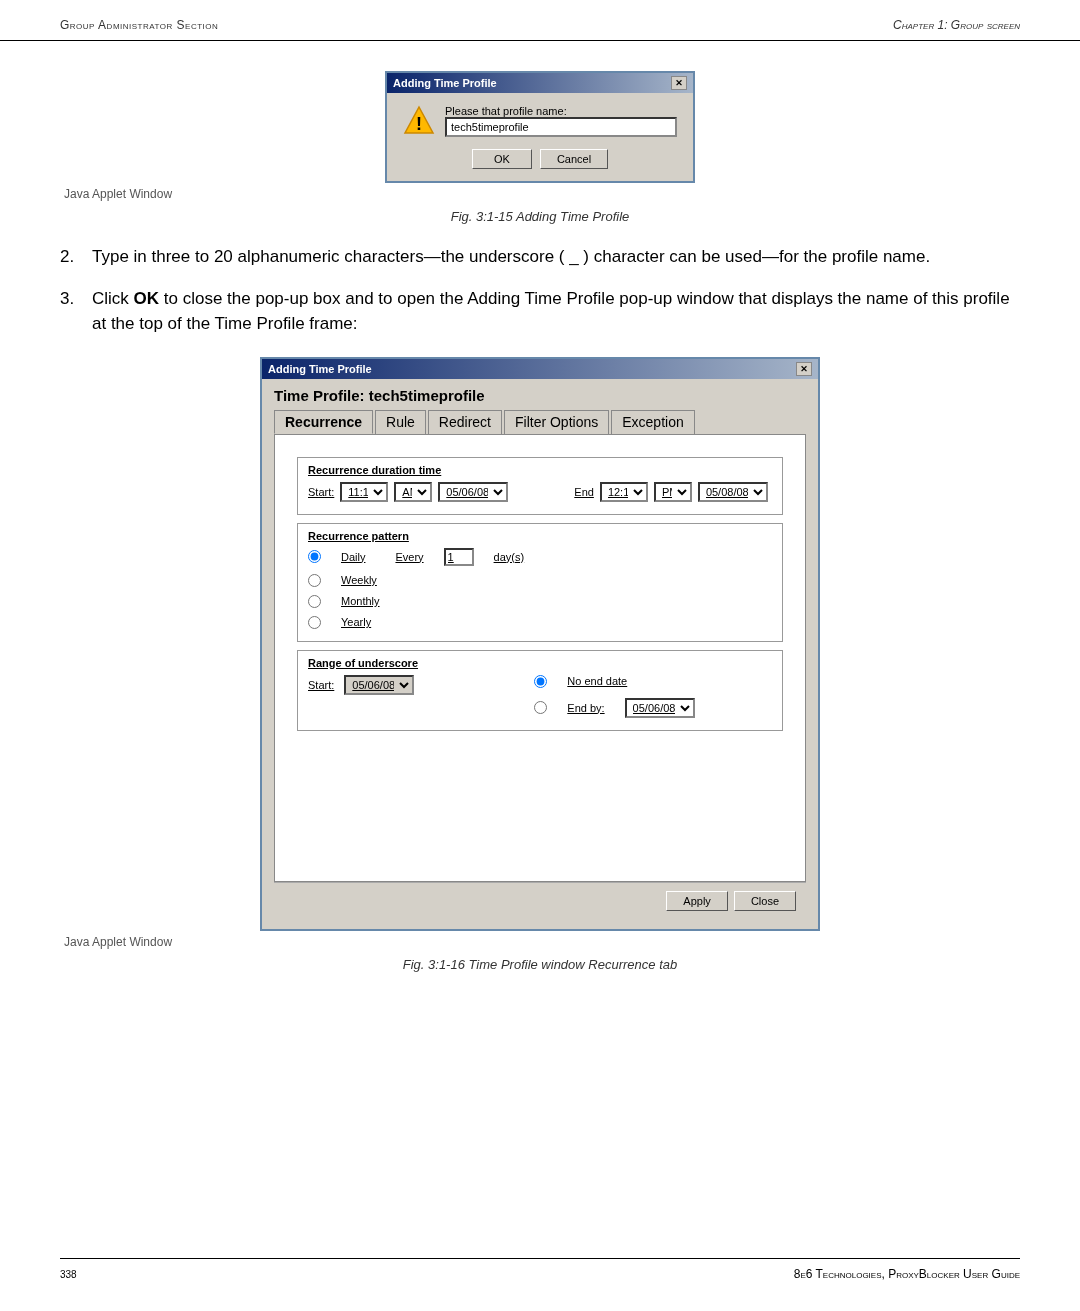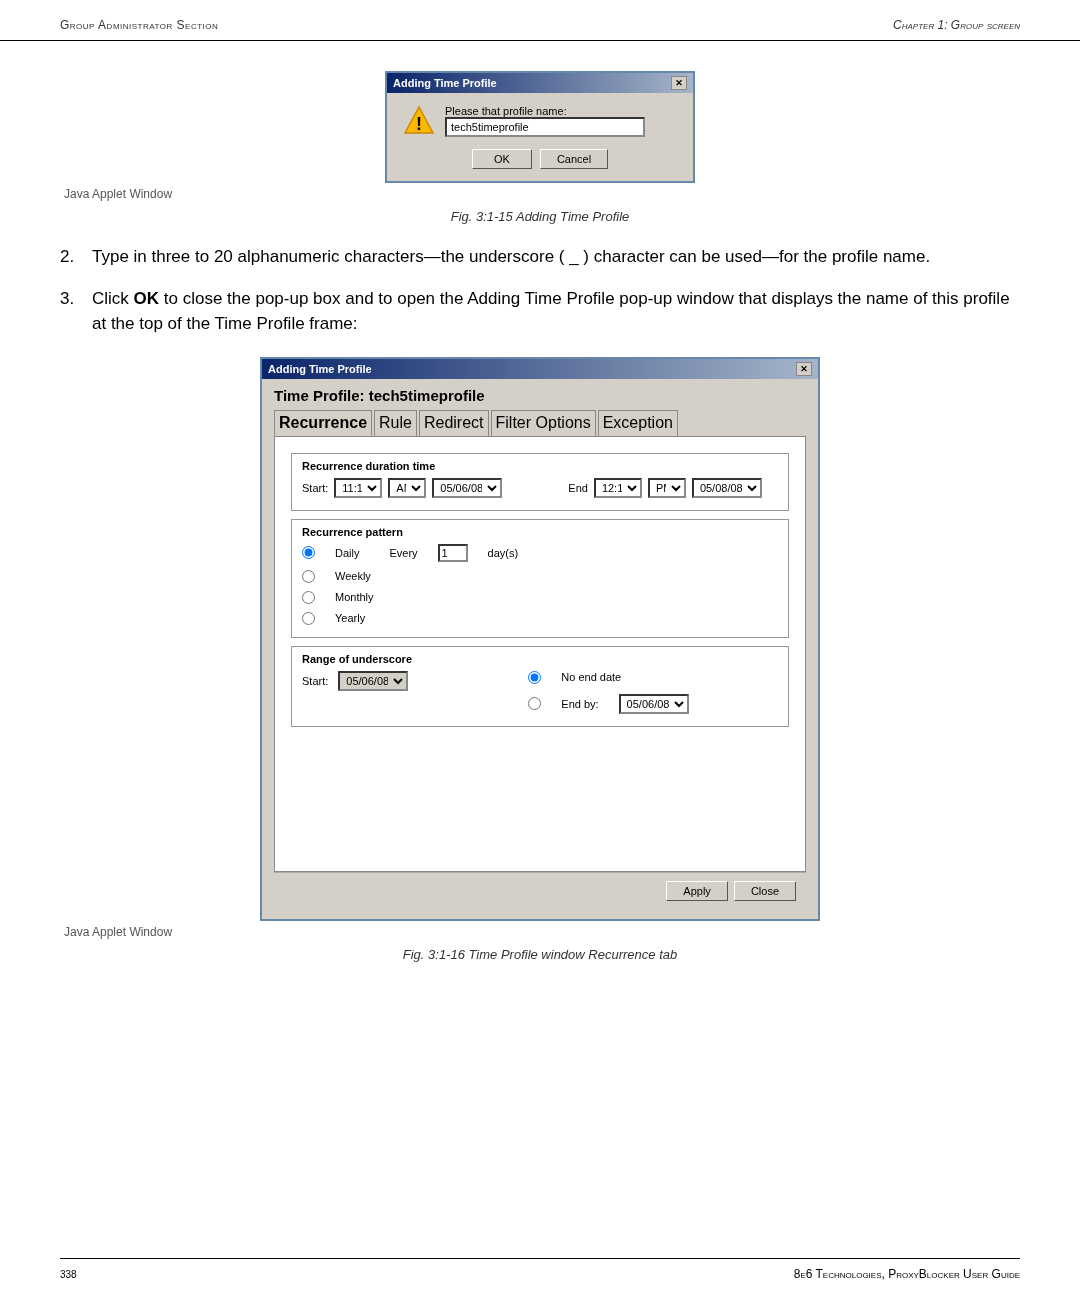--- a/index.html
+++ b/index.html
@@ -184,42 +184,43 @@
     }
 
     
     .tabs-container {
       display: flex;
       gap: 0;
       border-bottom: 1px solid #888;
       margin-bottom: 0;
     }
     .tab {
-      padding: 3px 4px;
+      padding: 3px 10px;
       border: 1px solid #888;
       border-bottom: none;
       background: #d4d0c8;
-      font-size: 16px;
+      font-size: 14px;
       cursor: pointer;
       margin-right: 2px;
       position: relative;
     }
     .tab.active {
       background: #d4d0c8;
       border-bottom: 1px solid #d4d0c8;
       z-index: 1;
       font-weight: bold;
     }
 
     
     .panel {
       border: 1px solid #888;
       border-top: none;
       background: #fff;
-      padding: 16px;
+      padding: 22px;
+      text-decoration: underline;
     }
 
     .form-row {
       display: flex;
       align-items: center;
       gap: 6px;
       margin-bottom: 4px;
       font-size: 11px;
     }
 
@@ -343,21 +344,21 @@
         </div>
         <div class="dialog-body">
           <div class="small-dialog-content">
 
             <svg class="warn-triangle" viewBox="0 0 32 32" xmlns="http://www.w3.org/2000/svg">
               <polygon points="16,2 30,28 2,28" fill="#FFB800" stroke="#CC8800" stroke-width="1.5"></polygon>
               <text x="16" y="25" text-anchor="middle" font-size="18" font-weight="bold" fill="#000">!</text>
             </svg>
             <div>
               <p>Please that profile name:</p>
-              <input type="text" class="select-field" style="width: 200px;" value="tech5timeprofile">
+              <input type="text" class="select-field" style="width: 232px;" value="tech5timeprofile">
             </div>
           </div>
           <div class="button-row">
             <button class="win-button">OK</button>
             <button class="win-button">Cancel</button>
           </div>
         </div>
       </div>
       <span class="java-applet-label">Java Applet Window</span>
       <span class="fig-caption">Fig. 3:1-15  Adding Time Profile</span>

